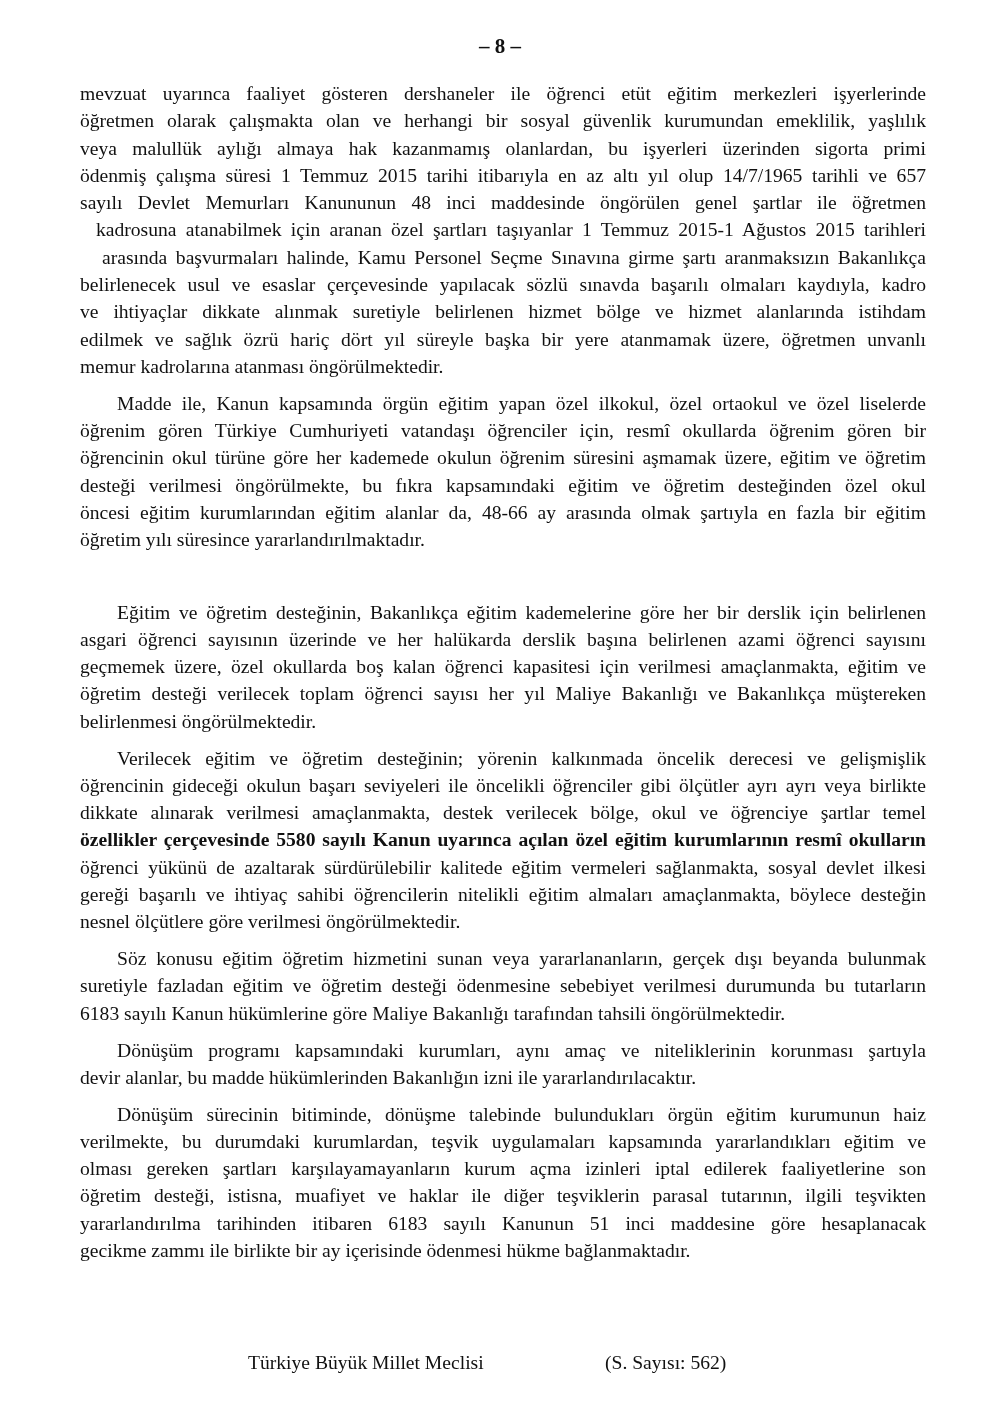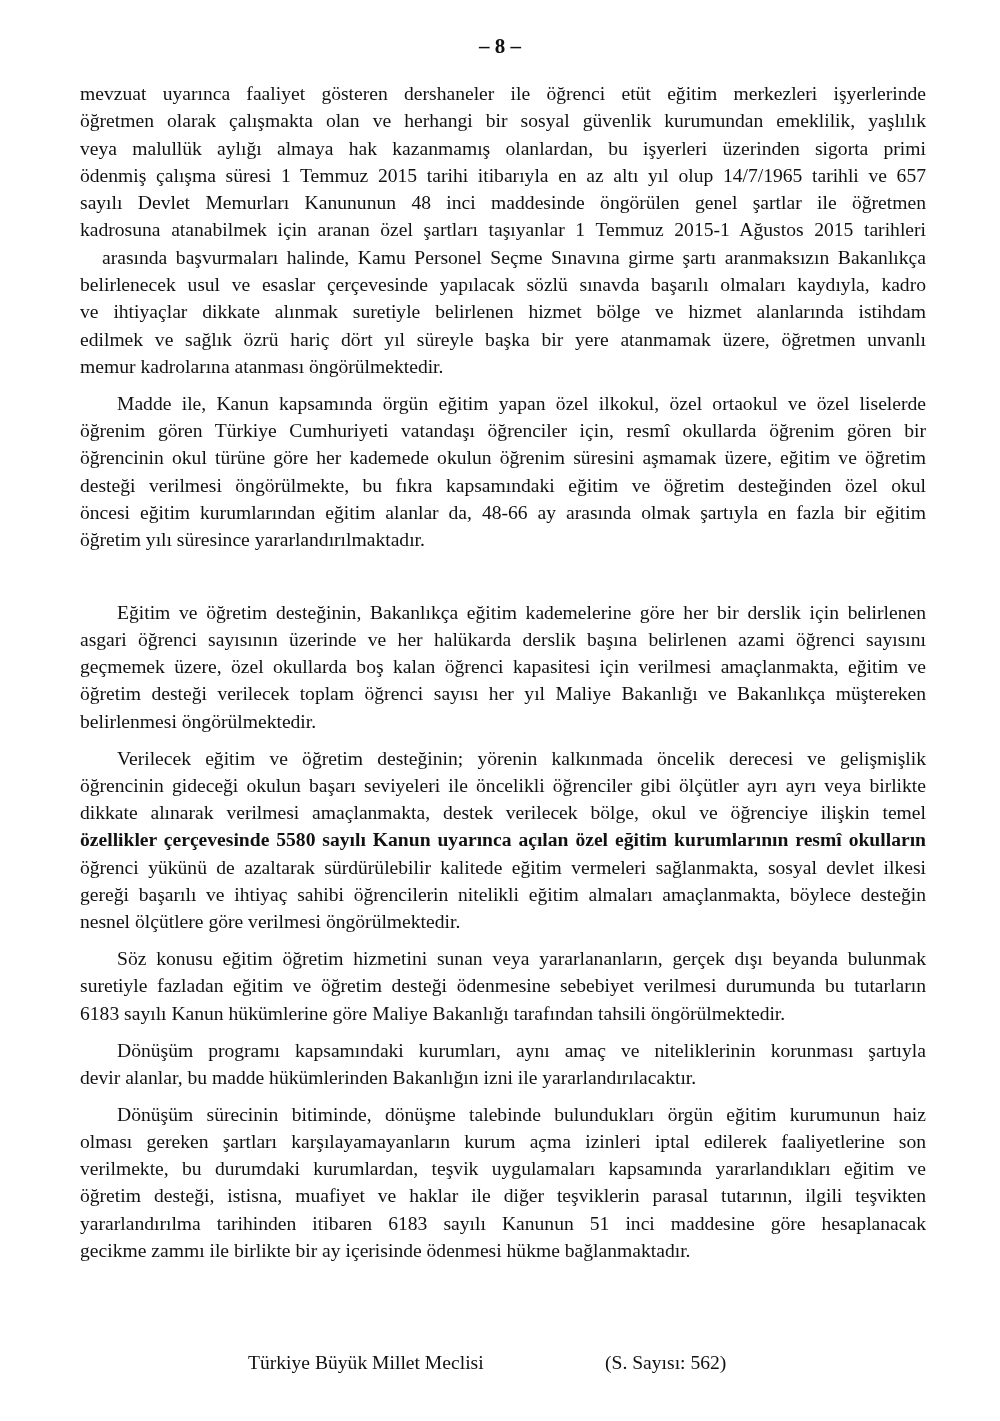--- a/index.html
+++ b/index.html
@@ -37,21 +37,21 @@
 <div class="page">
   <div class="page-number">– 8 –</div>
 
   <div class="body-text" id="body-text">
       <div class="para">
         <span class="line" style="display: block;"><span style="white-space: nowrap; word-spacing: 0px;"><span>mevzuat uyarınca faaliyet gösteren dershaneler ile öğrenci etüt eğitim merkezleri işyerlerinde</span></span></span>
         <span class="line" style="display: block;"><span style="white-space: nowrap; word-spacing: 0px;"><span>öğretmen olarak çalışmakta olan ve herhangi bir sosyal güvenlik kurumundan emeklilik, yaşlılık</span></span></span>
         <span class="line" style="display: block;"><span style="white-space: nowrap; word-spacing: 0px;"><span>veya malullük aylığı almaya hak kazanmamış olanlardan, bu işyerleri üzerinden sigorta primi</span></span></span>
         <span class="line" style="display: block;"><span style="white-space: nowrap; word-spacing: 0px;"><span>ödenmiş çalışma süresi 1 Temmuz 2015 tarihi itibarıyla en az altı yıl olup 14/7/1965 tarihli ve 657</span></span></span>
         <span class="line" style="display: block;"><span style="white-space: nowrap; word-spacing: 0px;"><span>sayılı Devlet Memurları Kanununun 48 inci maddesinde öngörülen genel şartlar ile öğretmen</span></span></span>
-        <span class="line" style="display: block;"><span style="white-space: nowrap; word-spacing: 0px;"><span>kadrosuna atanabilmek için aranan özel şartları taşıyanlar 1 Temmuz 2015-1 Ağustos 2015 tarihleri</span></span></span>
+        <span class="line" style="display: block;"><span style="white-space: nowrap; word-spacing: 0px; margin-left: 16px;"><span>kadrosuna atanabilmek için aranan özel şartları taşıyanlar 1 Temmuz 2015-1 Ağustos 2015 tarihleri</span></span></span>
         <span class="line" style="display: block; margin-left: 22px;"><span style="white-space: nowrap; word-spacing: 0px;"><span>arasında başvurmaları halinde, Kamu Personel Seçme Sınavına girme şartı aranmaksızın Bakanlıkça</span></span></span>
         <span class="line" style="display: block;"><span style="white-space: nowrap; word-spacing: 0px;"><span>belirlenecek usul ve esaslar çerçevesinde yapılacak sözlü sınavda başarılı olmaları kaydıyla, kadro</span></span></span>
         <span class="line" style="display: block;"><span style="white-space: nowrap; word-spacing: 0px;"><span>ve ihtiyaçlar dikkate alınmak suretiyle belirlenen hizmet bölge ve hizmet alanlarında istihdam</span></span></span>
         <span class="line" style="display: block;"><span style="white-space: nowrap; word-spacing: 0px;"><span>edilmek ve sağlık özrü hariç dört yıl süreyle başka bir yere atanmamak üzere, öğretmen unvanlı</span></span></span>
         <span class="line last"><span>memur kadrolarına atanması öngörülmektedir.</span></span>
       </div>
       <div class="para">
         <span class="line first" style="display: block;"><span style="white-space: nowrap; word-spacing: 0px;"><span>Madde ile, Kanun kapsamında örgün eğitim yapan özel ilkokul, özel ortaokul ve özel liselerde</span></span></span>
         <span class="line" style="display: block;"><span style="white-space: nowrap; word-spacing: 0px;"><span>öğrenim gören Türkiye Cumhuriyeti vatandaşı öğrenciler için, resmî okullarda öğrenim gören bir</span></span></span>
         <span class="line" style="display: block;"><span style="white-space: nowrap; word-spacing: 0px;"><span>öğrencinin okul türüne göre her kademede okulun öğrenim süresini aşmamak üzere, eğitim ve öğretim</span></span></span>
@@ -62,39 +62,39 @@
       <div class="para">
         <span class="line first" style="display: block; margin-top: 45px;"><span style="white-space: nowrap; word-spacing: 0px;"><span>Eğitim ve öğretim desteğinin, Bakanlıkça eğitim kademelerine göre her bir derslik için belirlenen</span></span></span>
         <span class="line" style="display: block;"><span style="white-space: nowrap; word-spacing: 0px;"><span>asgari öğrenci sayısının üzerinde ve her halükarda derslik başına belirlenen azami öğrenci sayısını</span></span></span>
         <span class="line" style="display: block;"><span style="white-space: nowrap; word-spacing: 0px;"><span>geçmemek üzere, özel okullarda boş kalan öğrenci kapasitesi için verilmesi amaçlanmakta, eğitim ve</span></span></span>
         <span class="line" style="display: block;"><span style="white-space: nowrap; word-spacing: 0px;"><span>öğretim desteği verilecek toplam öğrenci sayısı her yıl Maliye Bakanlığı ve Bakanlıkça müştereken</span></span></span>
         <span class="line last"><span>belirlenmesi öngörülmektedir.</span></span>
       </div>
       <div class="para">
         <span class="line first" style="display: block;"><span style="white-space: nowrap; word-spacing: 0px;"><span>Verilecek eğitim ve öğretim desteğinin; yörenin kalkınmada öncelik derecesi ve gelişmişlik</span></span></span>
         <span class="line" style="display: block;"><span style="white-space: nowrap; word-spacing: 0px;"><span>öğrencinin gideceği okulun başarı seviyeleri ile öncelikli öğrenciler gibi ölçütler ayrı ayrı veya birlikte</span></span></span>
-        <span class="line" style="display: block;"><span style="white-space: nowrap; word-spacing: 0px;"><span>dikkate alınarak verilmesi amaçlanmakta, destek verilecek bölge, okul ve öğrenciye ilişkin temel</span></span></span>
+        <span class="line" style="display: block;"><span style="white-space: nowrap; word-spacing: 0px;"><span>dikkate alınarak verilmesi amaçlanmakta, destek verilecek bölge, okul ve öğrenciye şartlar temel</span></span></span>
         <span class="line" style="display: block; font-weight: bold;"><span style="white-space: nowrap; word-spacing: 0px;"><span>özellikler çerçevesinde 5580 sayılı Kanun uyarınca açılan özel eğitim kurumlarının resmî okulların</span></span></span>
         <span class="line" style="display: block;"><span style="white-space: nowrap; word-spacing: 0px;"><span>öğrenci yükünü de azaltarak sürdürülebilir kalitede eğitim vermeleri sağlanmakta, sosyal devlet ilkesi</span></span></span>
         <span class="line" style="display: block;"><span style="white-space: nowrap; word-spacing: 0px;"><span>gereği başarılı ve ihtiyaç sahibi öğrencilerin nitelikli eğitim almaları amaçlanmakta, böylece desteğin</span></span></span>
         <span class="line last"><span>nesnel ölçütlere göre verilmesi öngörülmektedir.</span></span>
       </div>
       <div class="para">
         <span class="line first" style="display: block;"><span style="white-space: nowrap; word-spacing: 0px;"><span>Söz konusu eğitim öğretim hizmetini sunan veya yararlananların, gerçek dışı beyanda bulunmak</span></span></span>
         <span class="line" style="display: block;"><span style="white-space: nowrap; word-spacing: 0px;"><span>suretiyle fazladan eğitim ve öğretim desteği ödenmesine sebebiyet verilmesi durumunda bu tutarların</span></span></span>
         <span class="line last"><span>6183 sayılı Kanun hükümlerine göre Maliye Bakanlığı tarafından tahsili öngörülmektedir.</span></span>
       </div>
       <div class="para">
         <span class="line first" style="display: block;"><span style="white-space: nowrap; word-spacing: 0px;"><span>Dönüşüm programı kapsamındaki kurumları, aynı amaç ve niteliklerinin korunması şartıyla</span></span></span>
         <span class="line last"><span>devir alanlar, bu madde hükümlerinden Bakanlığın izni ile yararlandırılacaktır.</span></span>
       </div>
       <div class="para">
         <span class="line first" style="display: block;"><span style="white-space: nowrap; word-spacing: 0px;"><span>Dönüşüm sürecinin bitiminde, dönüşme talebinde bulundukları örgün eğitim kurumunun haiz</span></span></span>
+        <span class="line" style="display: block;"><span style="white-space: nowrap; word-spacing: 0px;"><span>verilmekte, bu durumdaki kurumlardan, teşvik uygulamaları kapsamında yararlandıkları eğitim ve</span></span></span>
         <span class="line" style="display: block;"><span style="white-space: nowrap; word-spacing: 0px;"><span>olması gereken şartları karşılayamayanların kurum açma izinleri iptal edilerek faaliyetlerine son</span></span></span>
-        <span class="line" style="display: block;"><span style="white-space: nowrap; word-spacing: 0px;"><span>verilmekte, bu durumdaki kurumlardan, teşvik uygulamaları kapsamında yararlandıkları eğitim ve</span></span></span>
         <span class="line" style="display: block;"><span style="white-space: nowrap; word-spacing: 0px;"><span>öğretim desteği, istisna, muafiyet ve haklar ile diğer teşviklerin parasal tutarının, ilgili teşvikten</span></span></span>
         <span class="line" style="display: block;"><span style="white-space: nowrap; word-spacing: 0px;"><span>yararlandırılma tarihinden itibaren 6183 sayılı Kanunun 51 inci maddesine göre hesaplanacak</span></span></span>
         <span class="line last"><span>gecikme zammı ile birlikte bir ay içerisinde ödenmesi hükme bağlanmaktadır.</span></span>
       </div>
     </div>
 
   <div class="footer">
     <span class="footer-left">Türkiye Büyük Millet Meclisi</span>
     <span class="footer-right">(S. Sayısı: 562)</span>
   </div>

